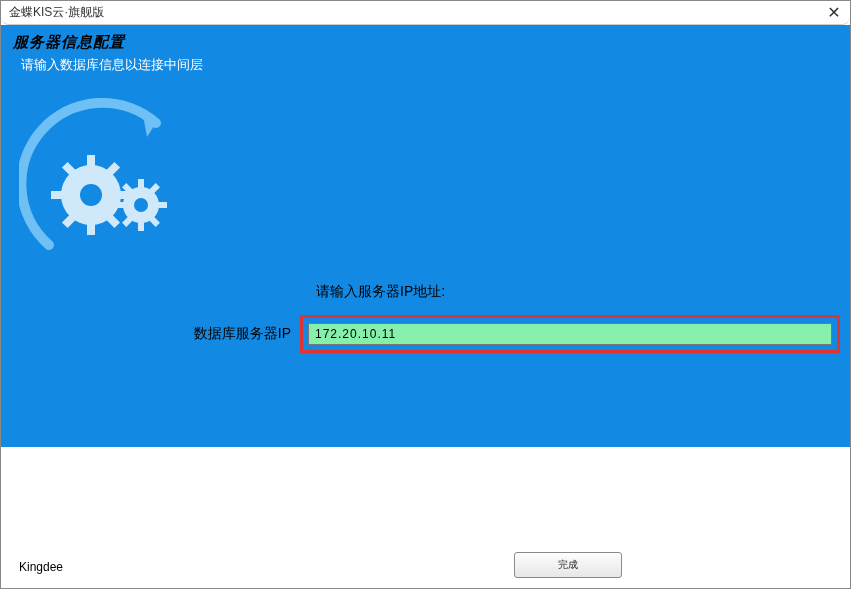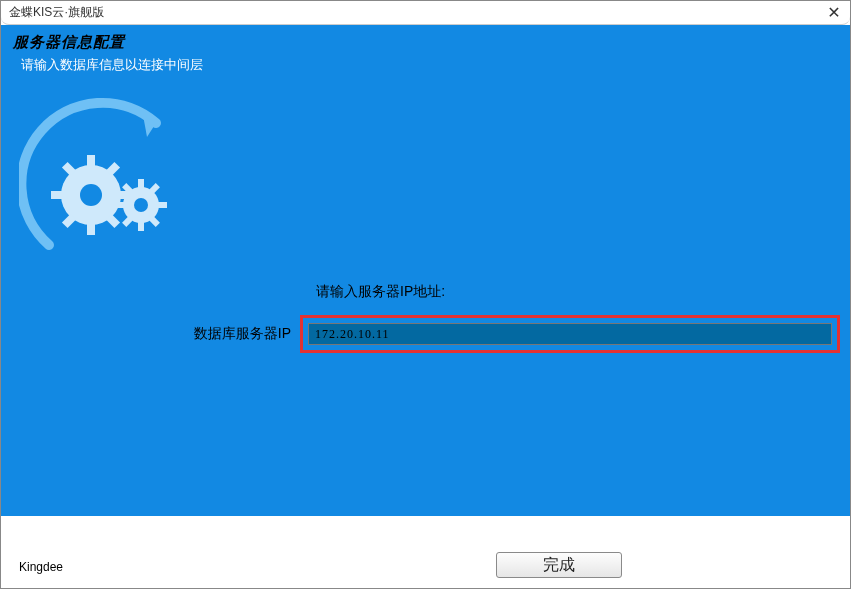--- a/index.html
+++ b/index.html
@@ -37,21 +37,21 @@
     display: flex;
     align-items: center;
     justify-content: center;
     font-size: 16px;
     color: #333;
     cursor: pointer;
     font-family: Arial, sans-serif;
   }
   .blue-area {
     background: #1289e3;
-    height: 491px;
+    height: 422px;
     position: relative;
     color: #000;
     padding: 8px 12px;
   }
   .header-zh {
     font-size: 15px;
     font-weight: bold;
     color: #000;
     font-style: italic;
     letter-spacing: 1px;
@@ -94,24 +94,24 @@
   .highlight-box {
     border: 3px solid #e33232;
     padding: 5px;
     display: inline-block;
     margin-left: -3px;
   }
   .ip-input {
     width: 524px;
     height: 22px;
     border: 1px solid #777;
-    background: #0369a1;
+    background: #86efac;
     font-size: 12px;
     padding: 2px 6px;
-    font-family: Liberation Serif, serif;
+    font-family: Liberation Sans, sans-serif;
     color: #000;
     outline: none;
     letter-spacing: 1px;
   }
   .bottom-area {
     flex: 1;
     background: #fff;
     position: relative;
   }
   .brand {
@@ -119,26 +119,26 @@
     left: 18px;
     bottom: 14px;
     font-size: 12px;
     color: #000000;
     font-family: Arial, sans-serif;
   }
   .finish-btn {
     position: absolute;
     right: 228px;
     bottom: 10px;
-    width: 126px;
+    width: 108px;
     height: 26px;
     background: linear-gradient(#fdfdfd, #e6e6e6);
     border: 1px solid #8a8a8a;
     border-radius: 3px;
-    font-size: 16px;
+    font-size: 10px;
     color: #222;
     cursor: pointer;
     font-family: "Microsoft YaHei", SimSun, sans-serif;
   }
 </style>
 </head>
 <body>
 
 <div class="window">
 

